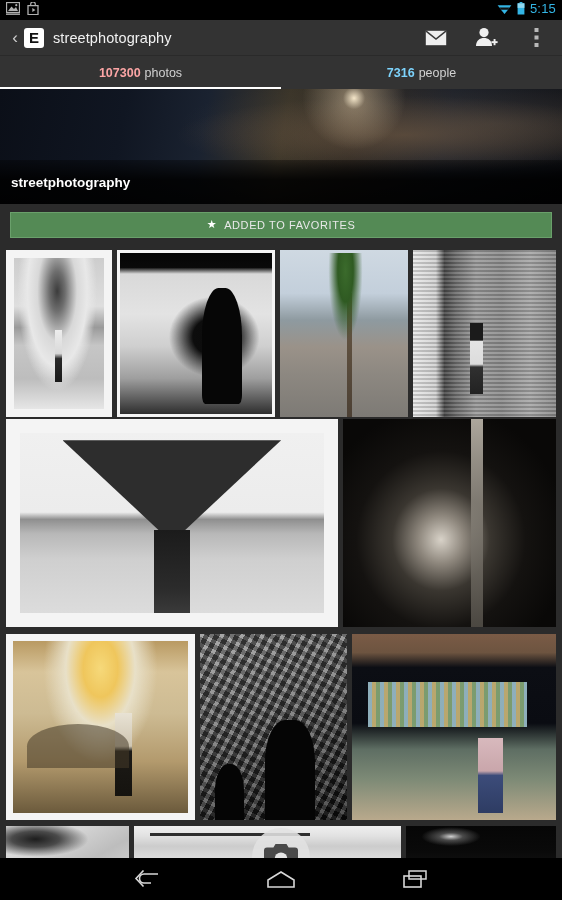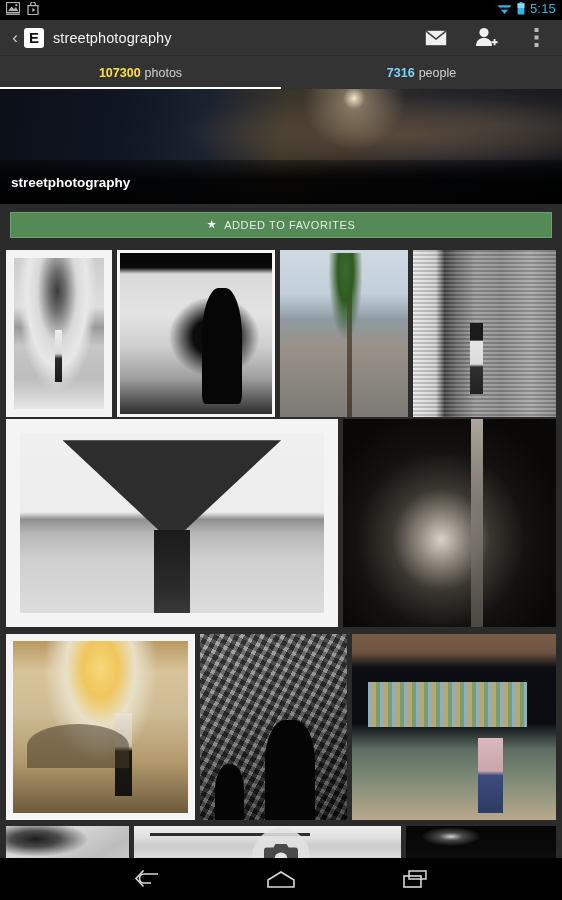--- a/index.html
+++ b/index.html
@@ -45,21 +45,21 @@
     background:#333333; display:flex;
   }
   .tab{
     flex:1; display:flex; align-items:center; justify-content:center;
     color:#d2d2d2; font-size:12.5px; gap:4px; position:relative;
   }
   .tab .num{ font-weight:bold; color:#7dd3fc; }
   .tab.active::after{
     content:""; position:absolute; left:0; right:0; bottom:0; height:2px; background:#ffffff;
   }
-  .tab.active .num{ color:#fde047; }
+  .tab.active .num{ color:#fca5a5; }
 
   
   .banner{
     position:absolute; top:89px; left:0; width:562px; height:115px;
     overflow:hidden;
     background:
       radial-gradient(circle at 63% 8%, rgba(255,240,210,.95) 0%, rgba(255,230,190,.35) 3%, rgba(0,0,0,0) 14%),
       radial-gradient(ellipse at 72% 40%, rgba(120,95,70,.55) 0%, rgba(0,0,0,0) 40%),
       radial-gradient(ellipse at 88% 30%, rgba(90,80,70,.45) 0%, rgba(0,0,0,0) 45%),
       linear-gradient(100deg, #0b0f18 0%, #101622 22%, #1a2230 36%, #3a3428 50%, #2a2520 62%, #171c26 78%, #0a0d13 100%);

